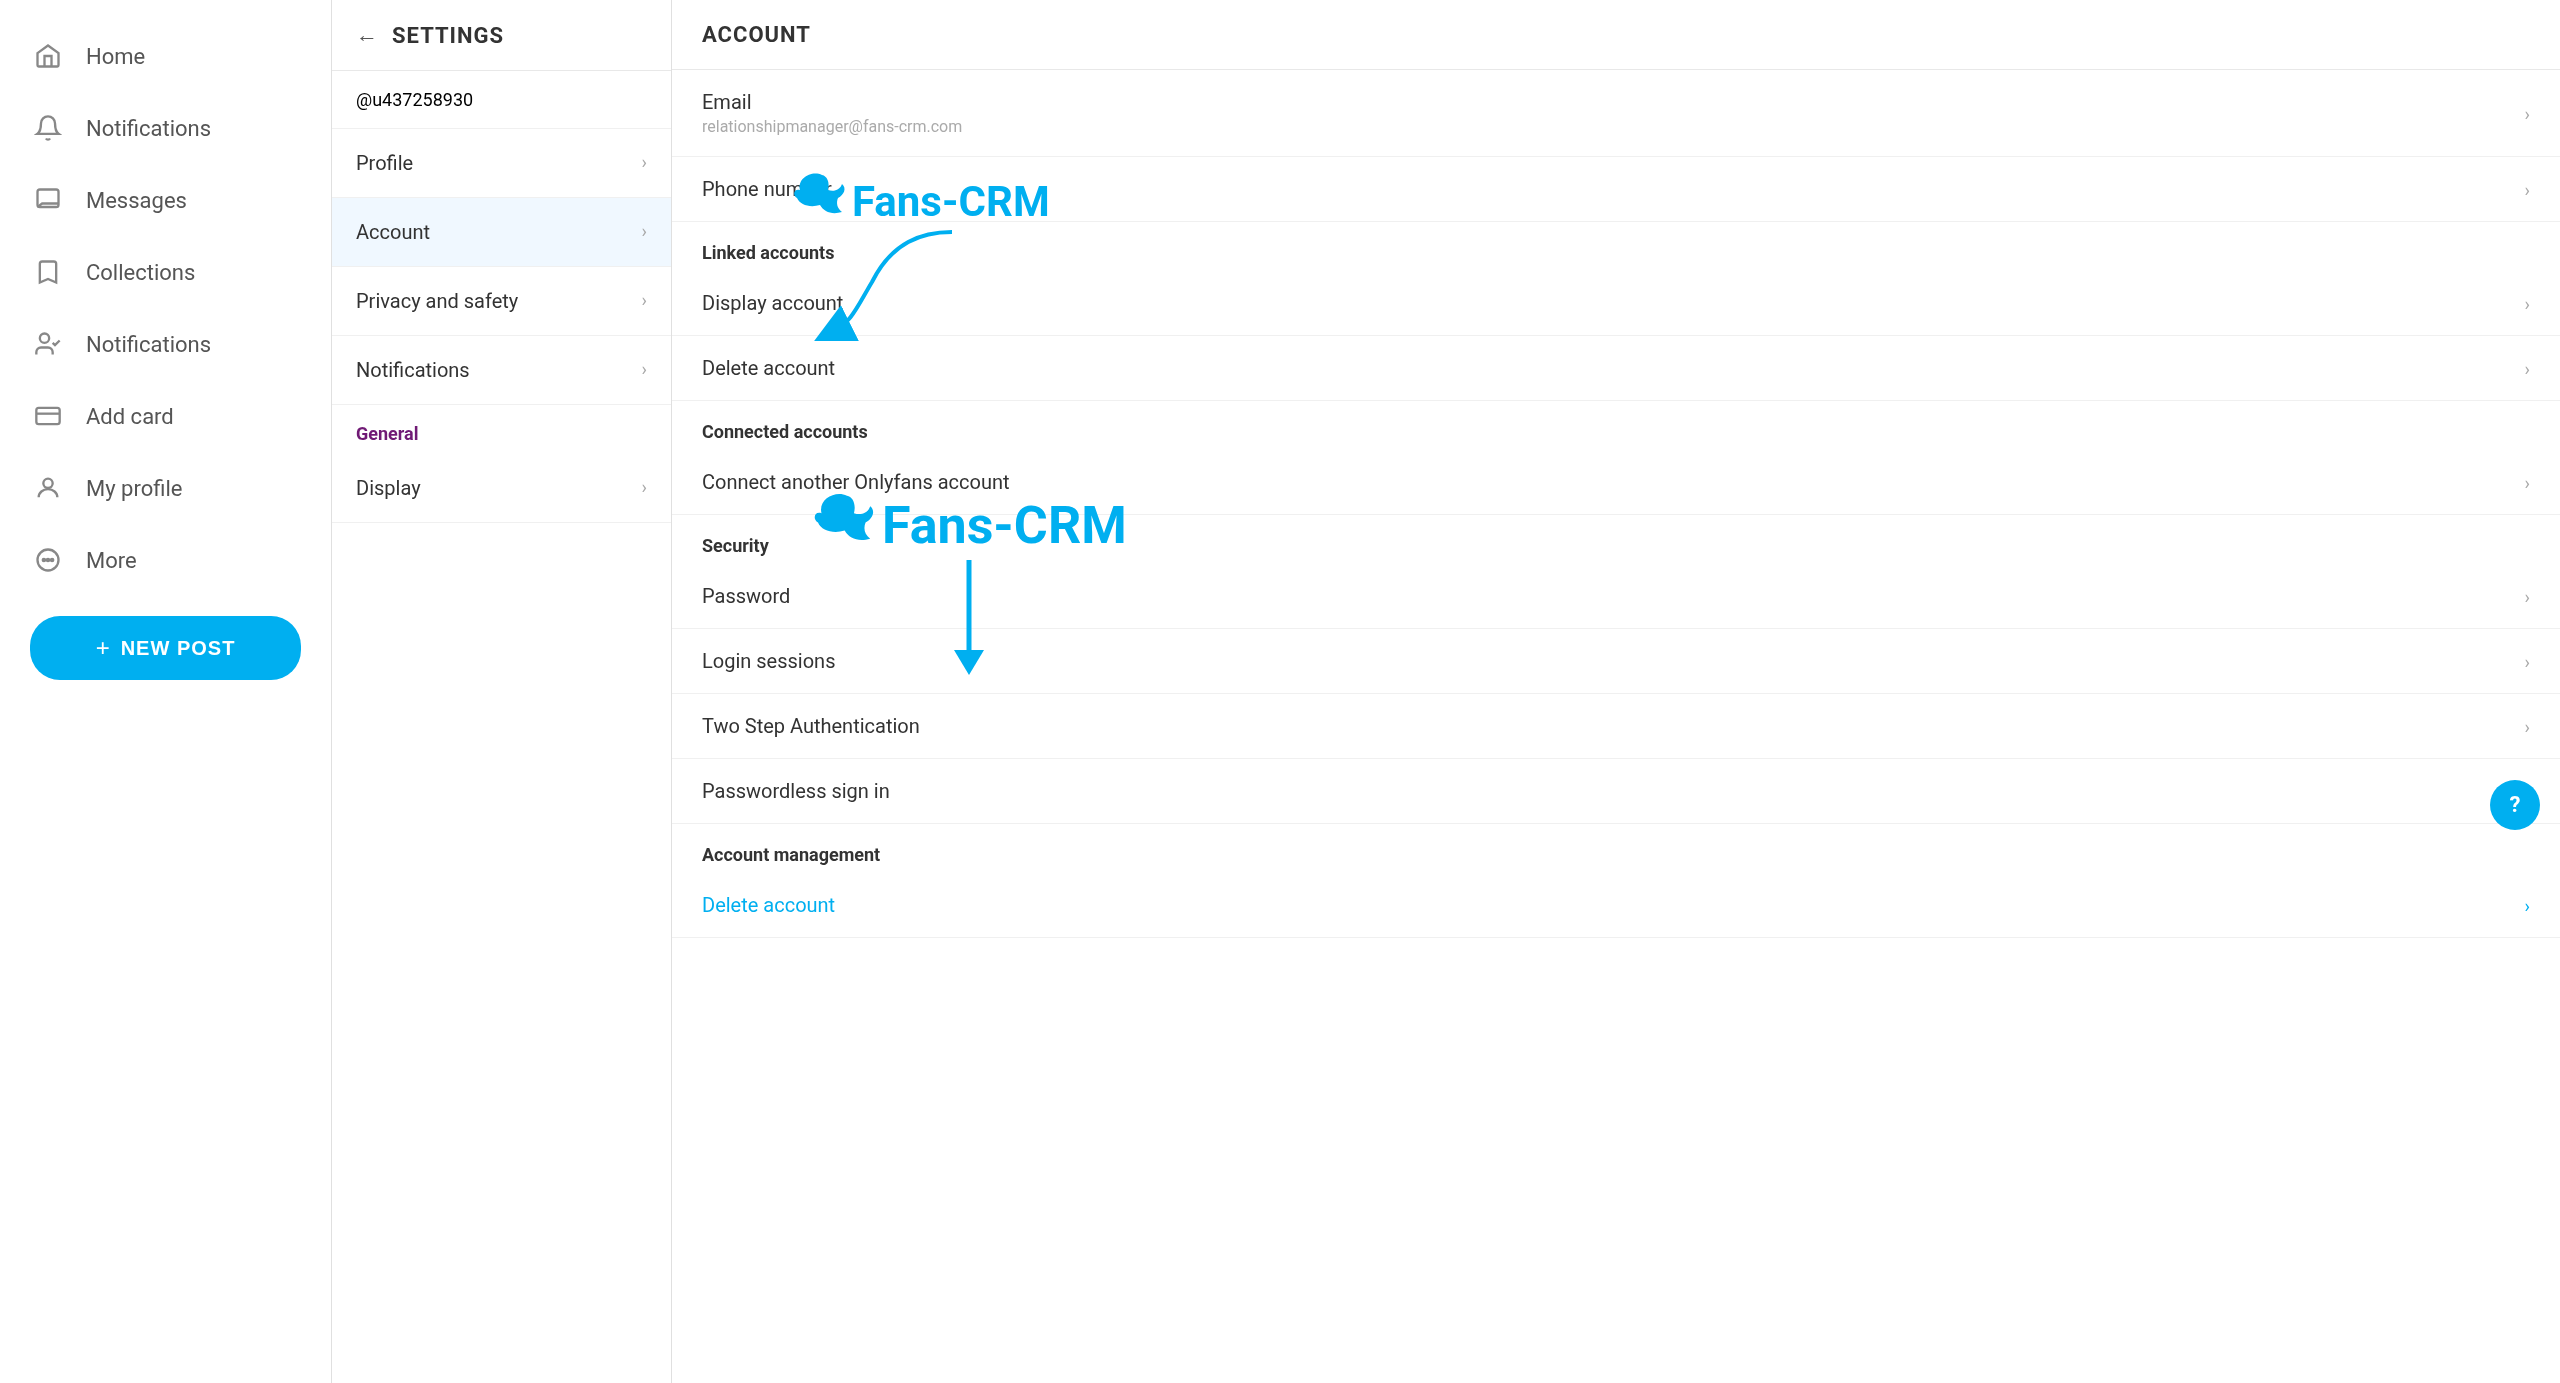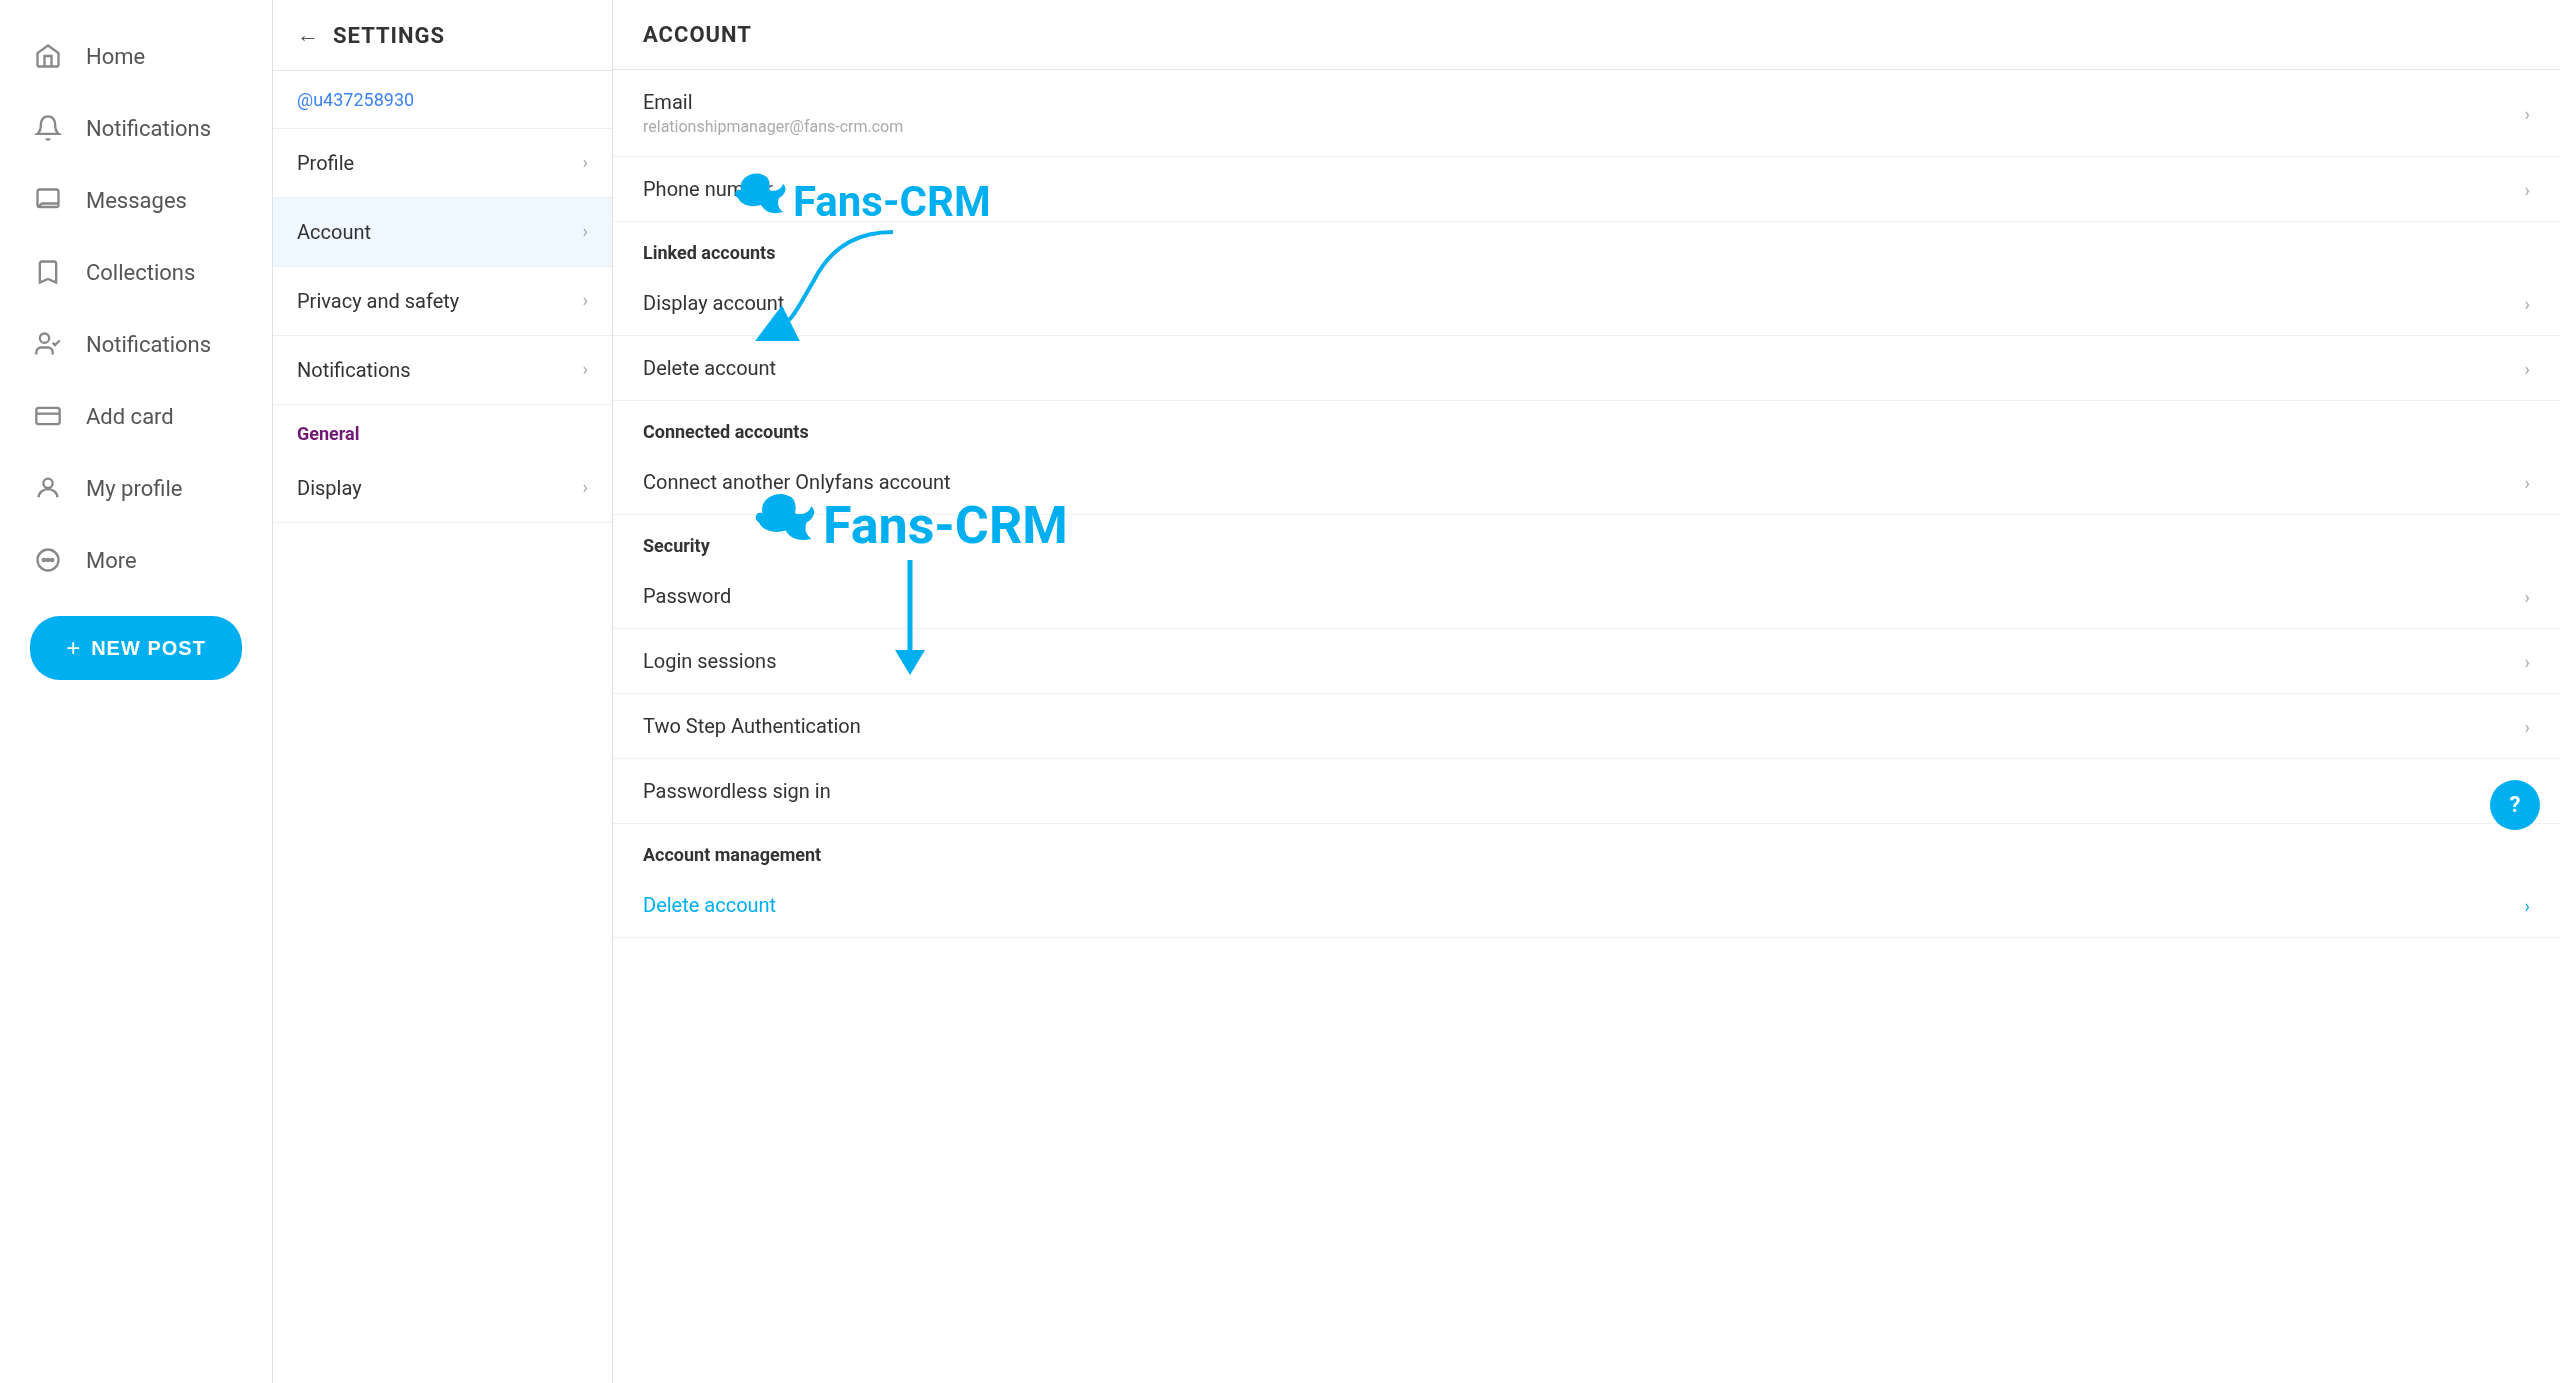--- a/index.html
+++ b/index.html
@@ -6,21 +6,21 @@
     body {
       font-family: -apple-system, BlinkMacSystemFont, 'Segoe UI', Roboto, sans-serif;
       background: #f0f0f0;
       display: flex;
       height: 100vh;
       overflow: hidden;
     }
 
     
     .sidebar {
-      width: 273px;
+      width: 332px;
       background: #fff;
       display: flex;
       flex-direction: column;
       padding: 20px 0;
       border-right: 1px solid #e0e0e0;
       flex-shrink: 0;
     }
     .sidebar-item {
       display: flex;
       align-items: center;
@@ -87,21 +87,21 @@
     }
     .settings-header h2 {
       font-size: 22px;
       font-weight: 700;
       color: #333;
       letter-spacing: 1px;
     }
     .username-row {
       padding: 18px 24px;
       font-size: 18px;
-      color: #3b82f6;
+      color: #000000;
       border-bottom: 1px solid #f0f0f0;
     }
     .settings-item {
       display: flex;
       justify-content: space-between;
       padding: 22px 24px;
       cursor: pointer;
       border-bottom: 1px solid #f0f0f0;
       font-size: 20px;
       color: #333;

